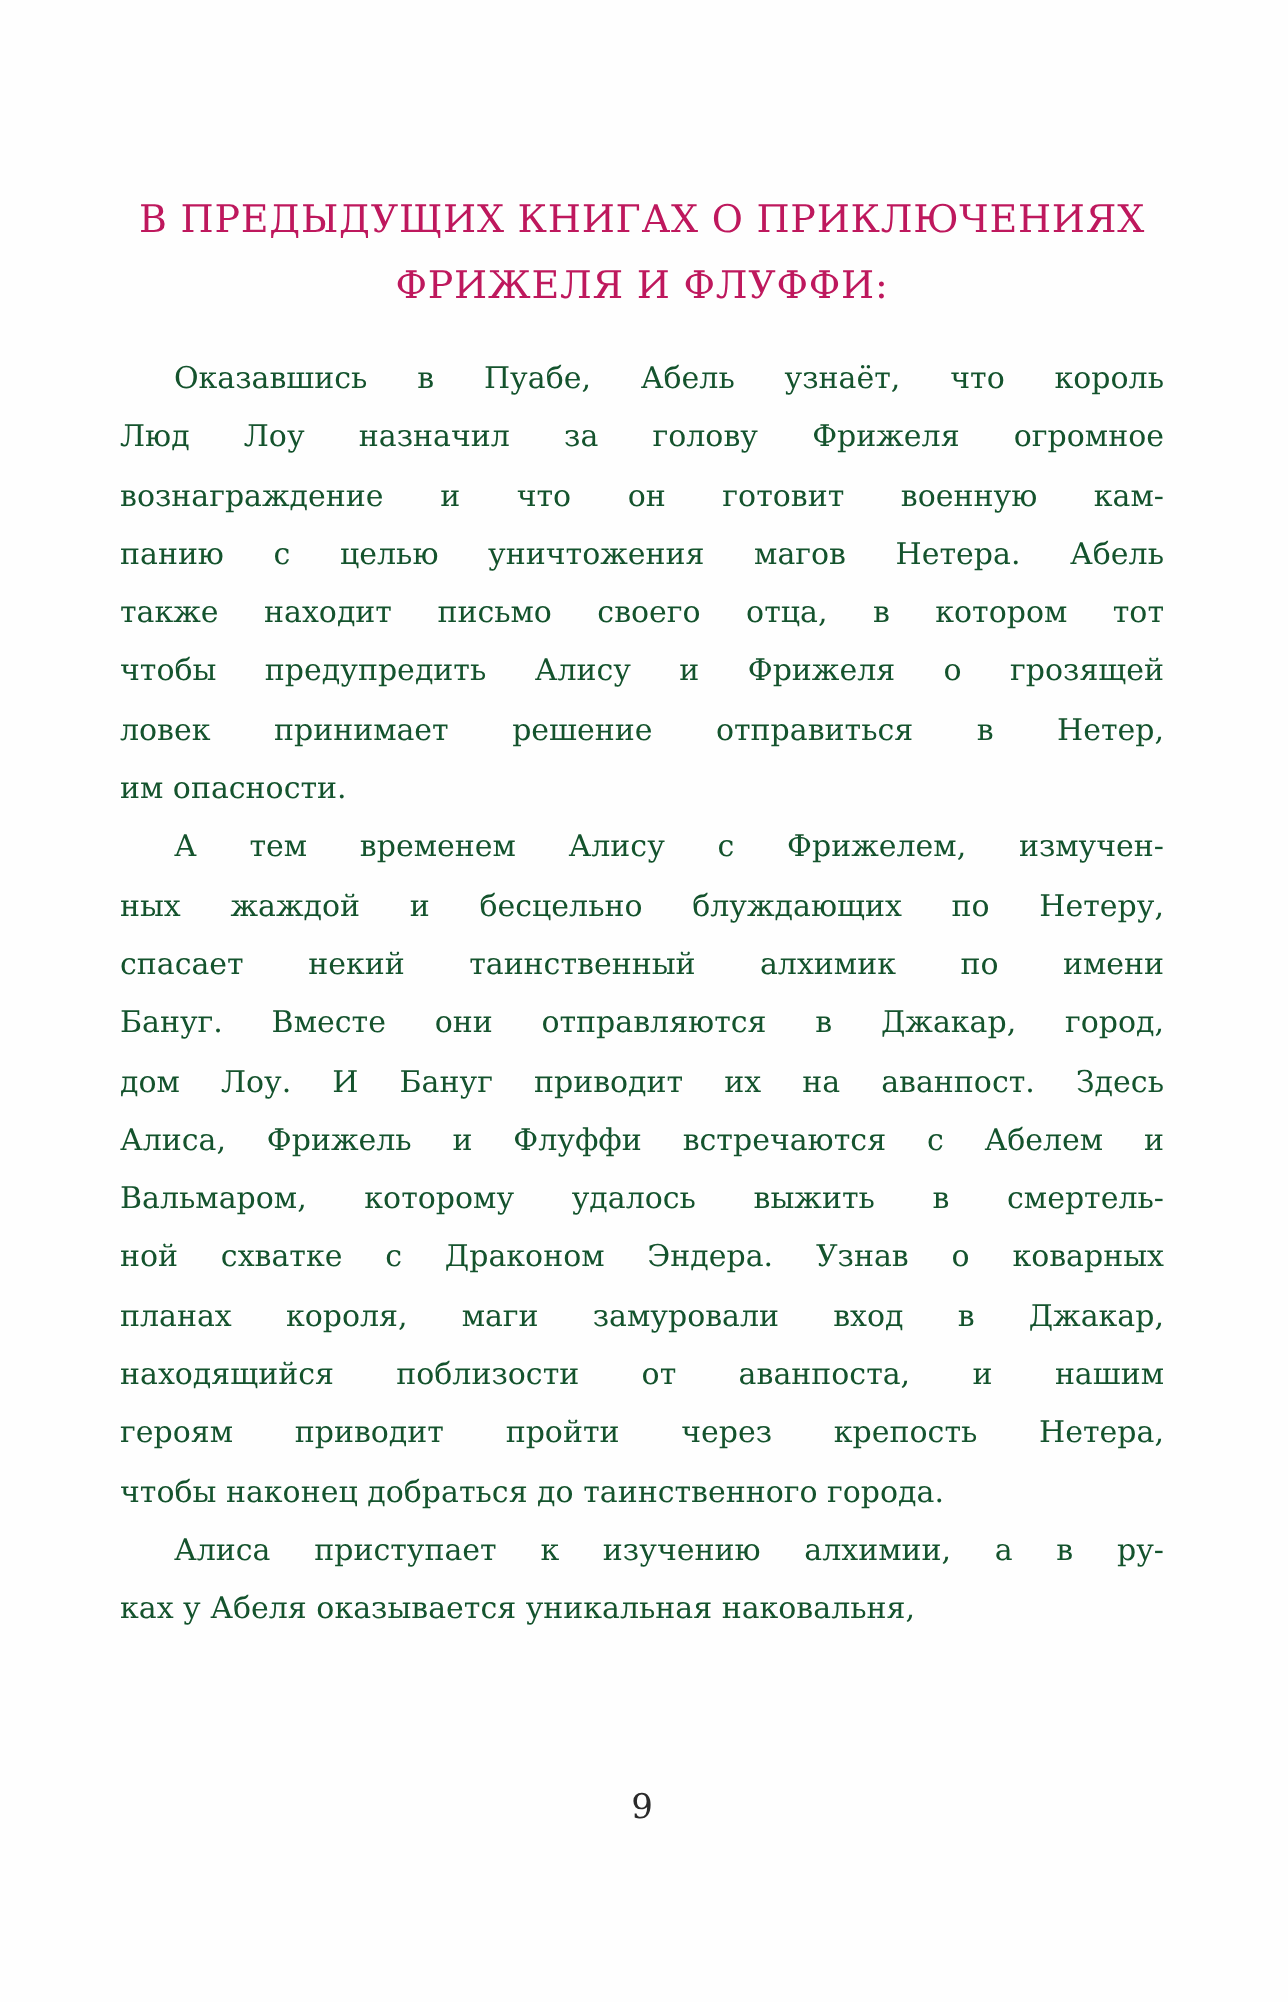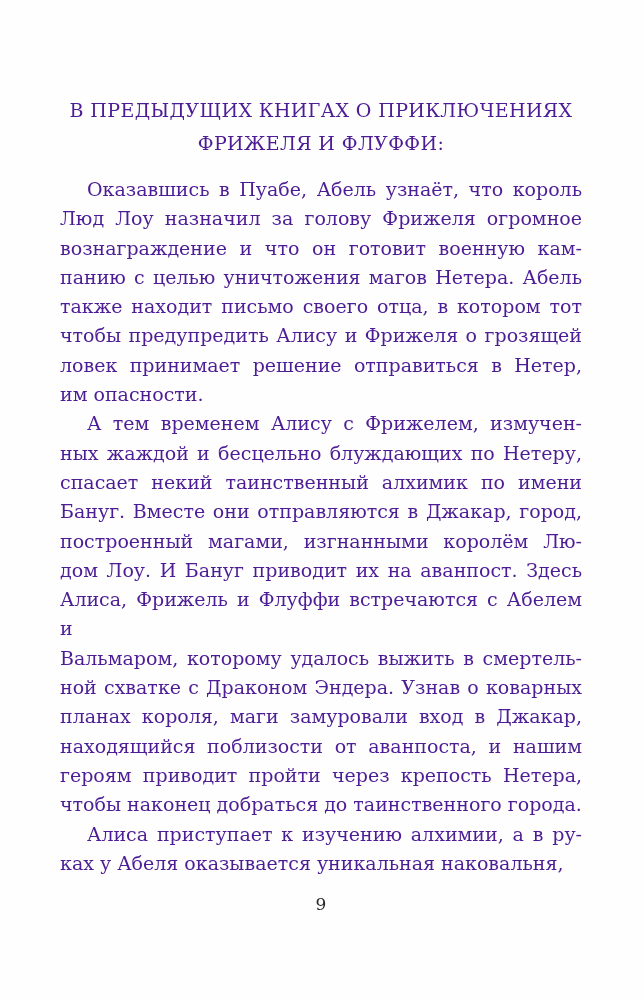--- a/index.html
+++ b/index.html
@@ -18,38 +18,38 @@
     box-sizing: border-box;
     padding: 94px 62px 0 60px;
   }
   .chapter-heading {
     margin: 0 0 0 0;
     font-size: 19px;
     font-weight: normal;
     line-height: 33px;
     text-align: center;
     letter-spacing: 0.02em;
-    color: #4c1d95;
+    color: #be185d;
   }
   .heading-line {
     display: block;
   }
   .body-text {
     margin-top: 15px;
     width: 522px;
   }
   .para {
     margin: 0;
   }
   .line {
-    font-size: 19px;
+    font-size: 15px;
     line-height: 29.3px;
     text-align: justify;
     text-align-last: justify;
-    color: #4c1d95;
+    color: #14532d;
   }
   .line.first {
     padding-left: 27px;
   }
   .line.last {
     text-align-last: left;
   }
   .page-number {
     position: absolute;
     top: 892px;
@@ -79,21 +79,20 @@
         <div class="line">также находит письмо своего отца, в котором тот</div>
         <div class="line">чтобы предупредить Алису и Фрижеля о грозящей</div>
         <div class="line">ловек принимает решение отправиться в Нетер,</div>
         <div class="line last">им опасности.</div>
       </div>
       <div class="para">
         <div class="line first">А тем временем Алису с Фрижелем, измучен-</div>
         <div class="line">ных жаждой и бесцельно блуждающих по Нетеру,</div>
         <div class="line">спасает некий таинственный алхимик по имени</div>
         <div class="line">Бануг. Вместе они отправляются в Джакар, город,</div>
-        <div class="line">построенный магами, изгнанными королём Лю-</div>
         <div class="line">дом Лоу. И Бануг приводит их на аванпост. Здесь</div>
         <div class="line">Алиса, Фрижель и Флуффи встречаются с Абелем и</div>
         <div class="line">Вальмаром, которому удалось выжить в смертель-</div>
         <div class="line">ной схватке с Драконом Эндера. Узнав о коварных</div>
         <div class="line">планах короля, маги замуровали вход в Джакар,</div>
         <div class="line">находящийся поблизости от аванпоста, и нашим</div>
         <div class="line">героям приводит пройти через крепость Нетера,</div>
         <div class="line last">чтобы наконец добраться до таинственного города.</div>
       </div>
       <div class="para">

